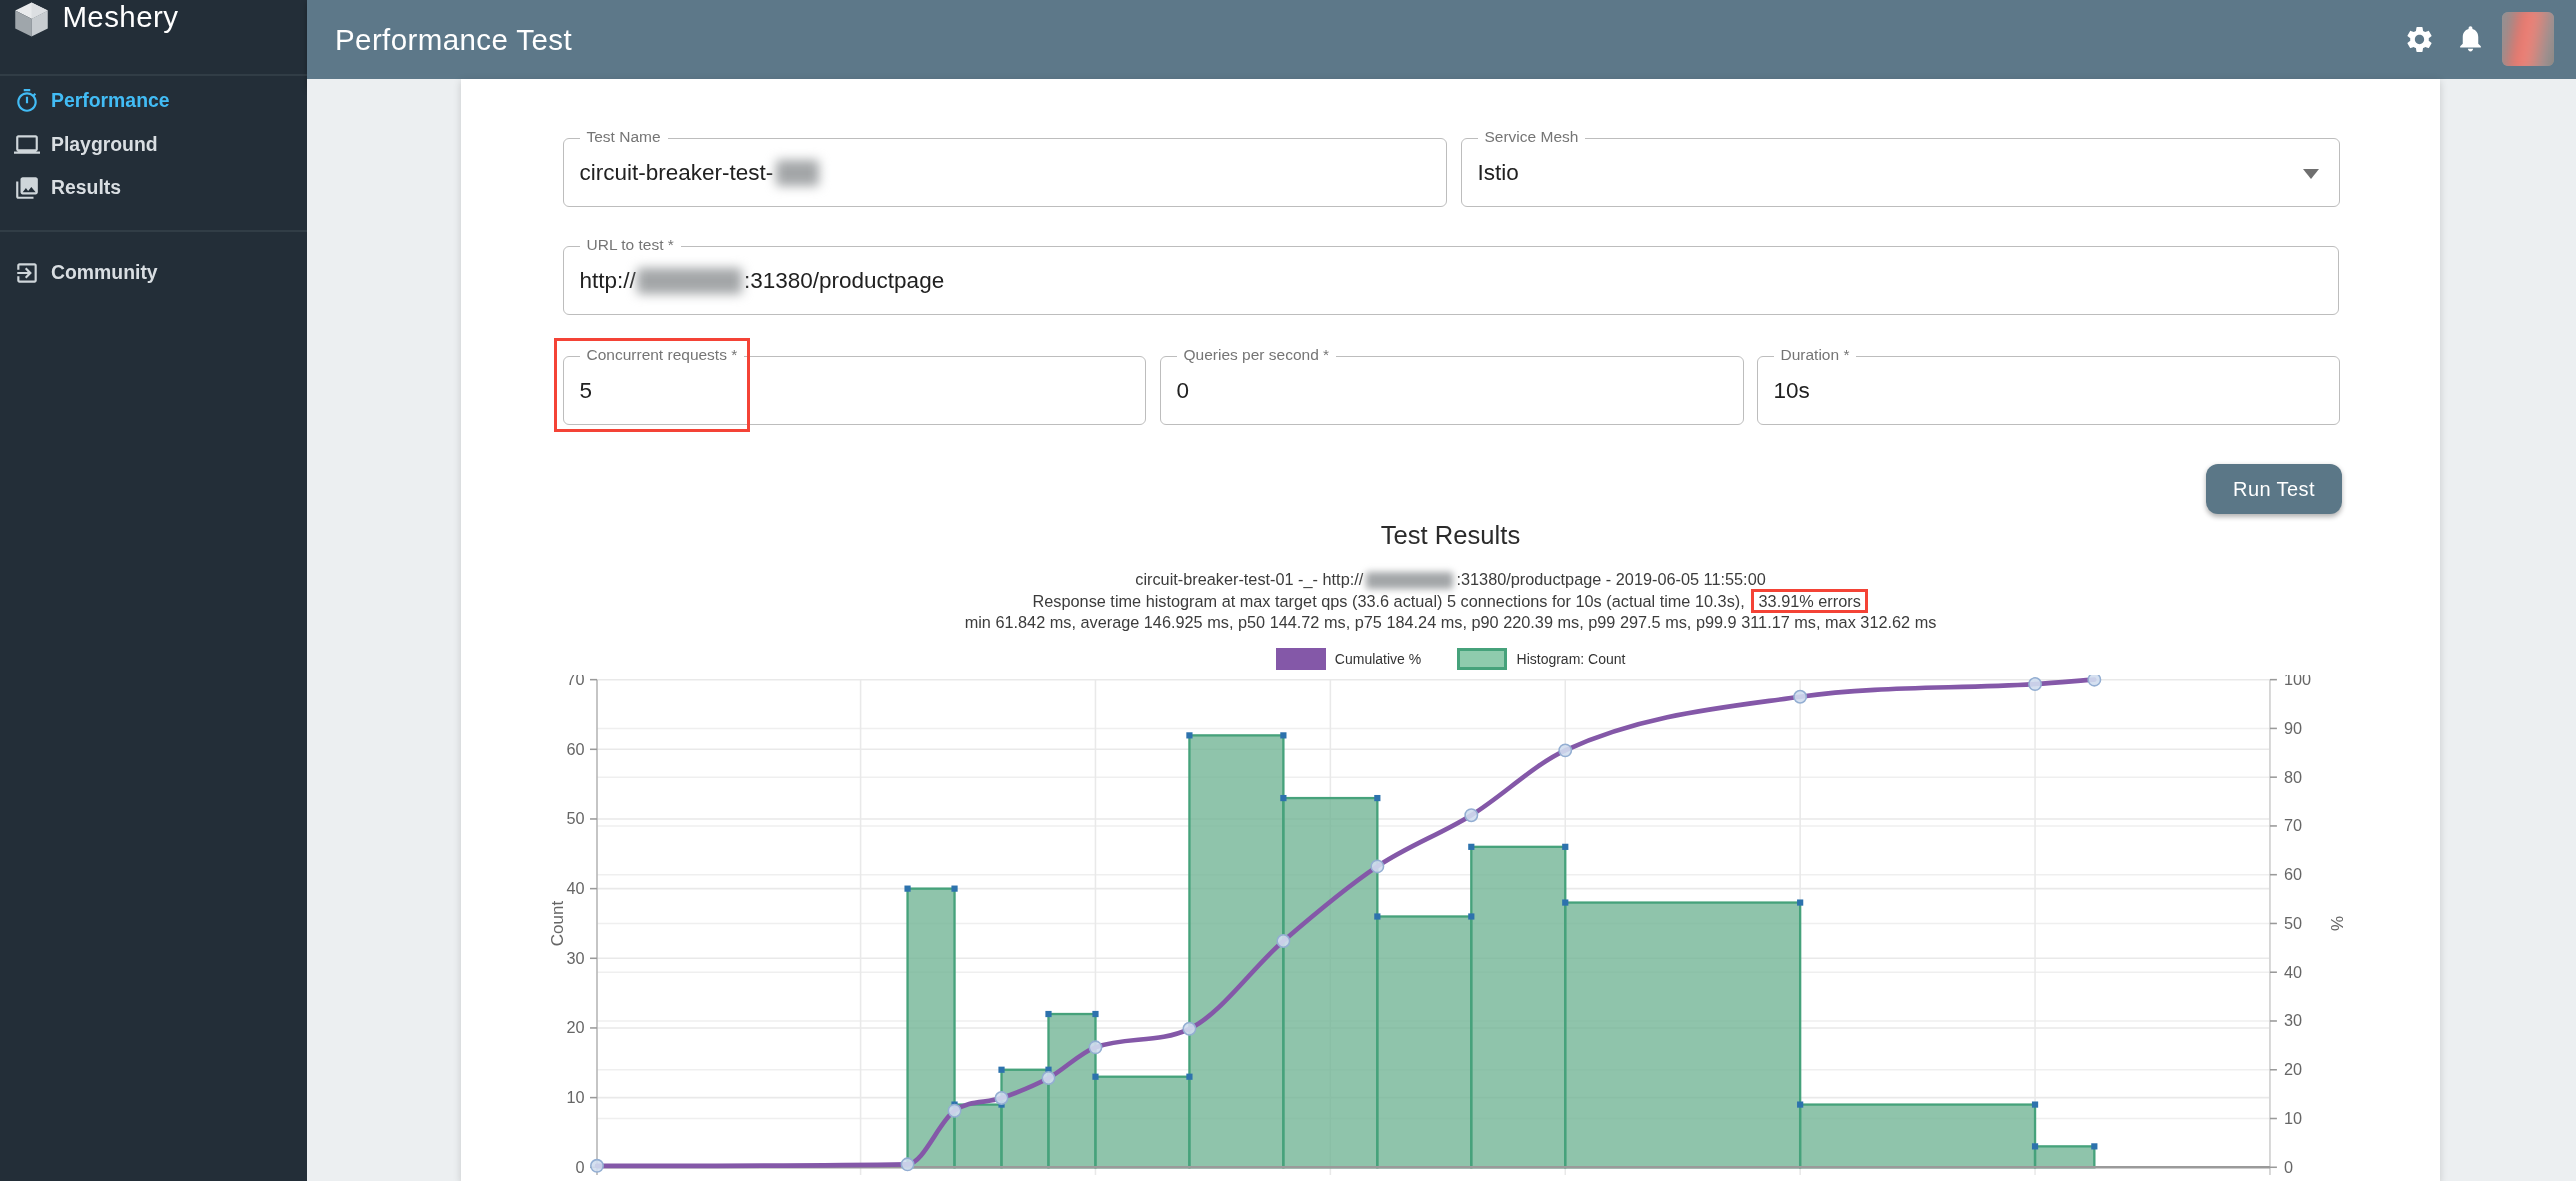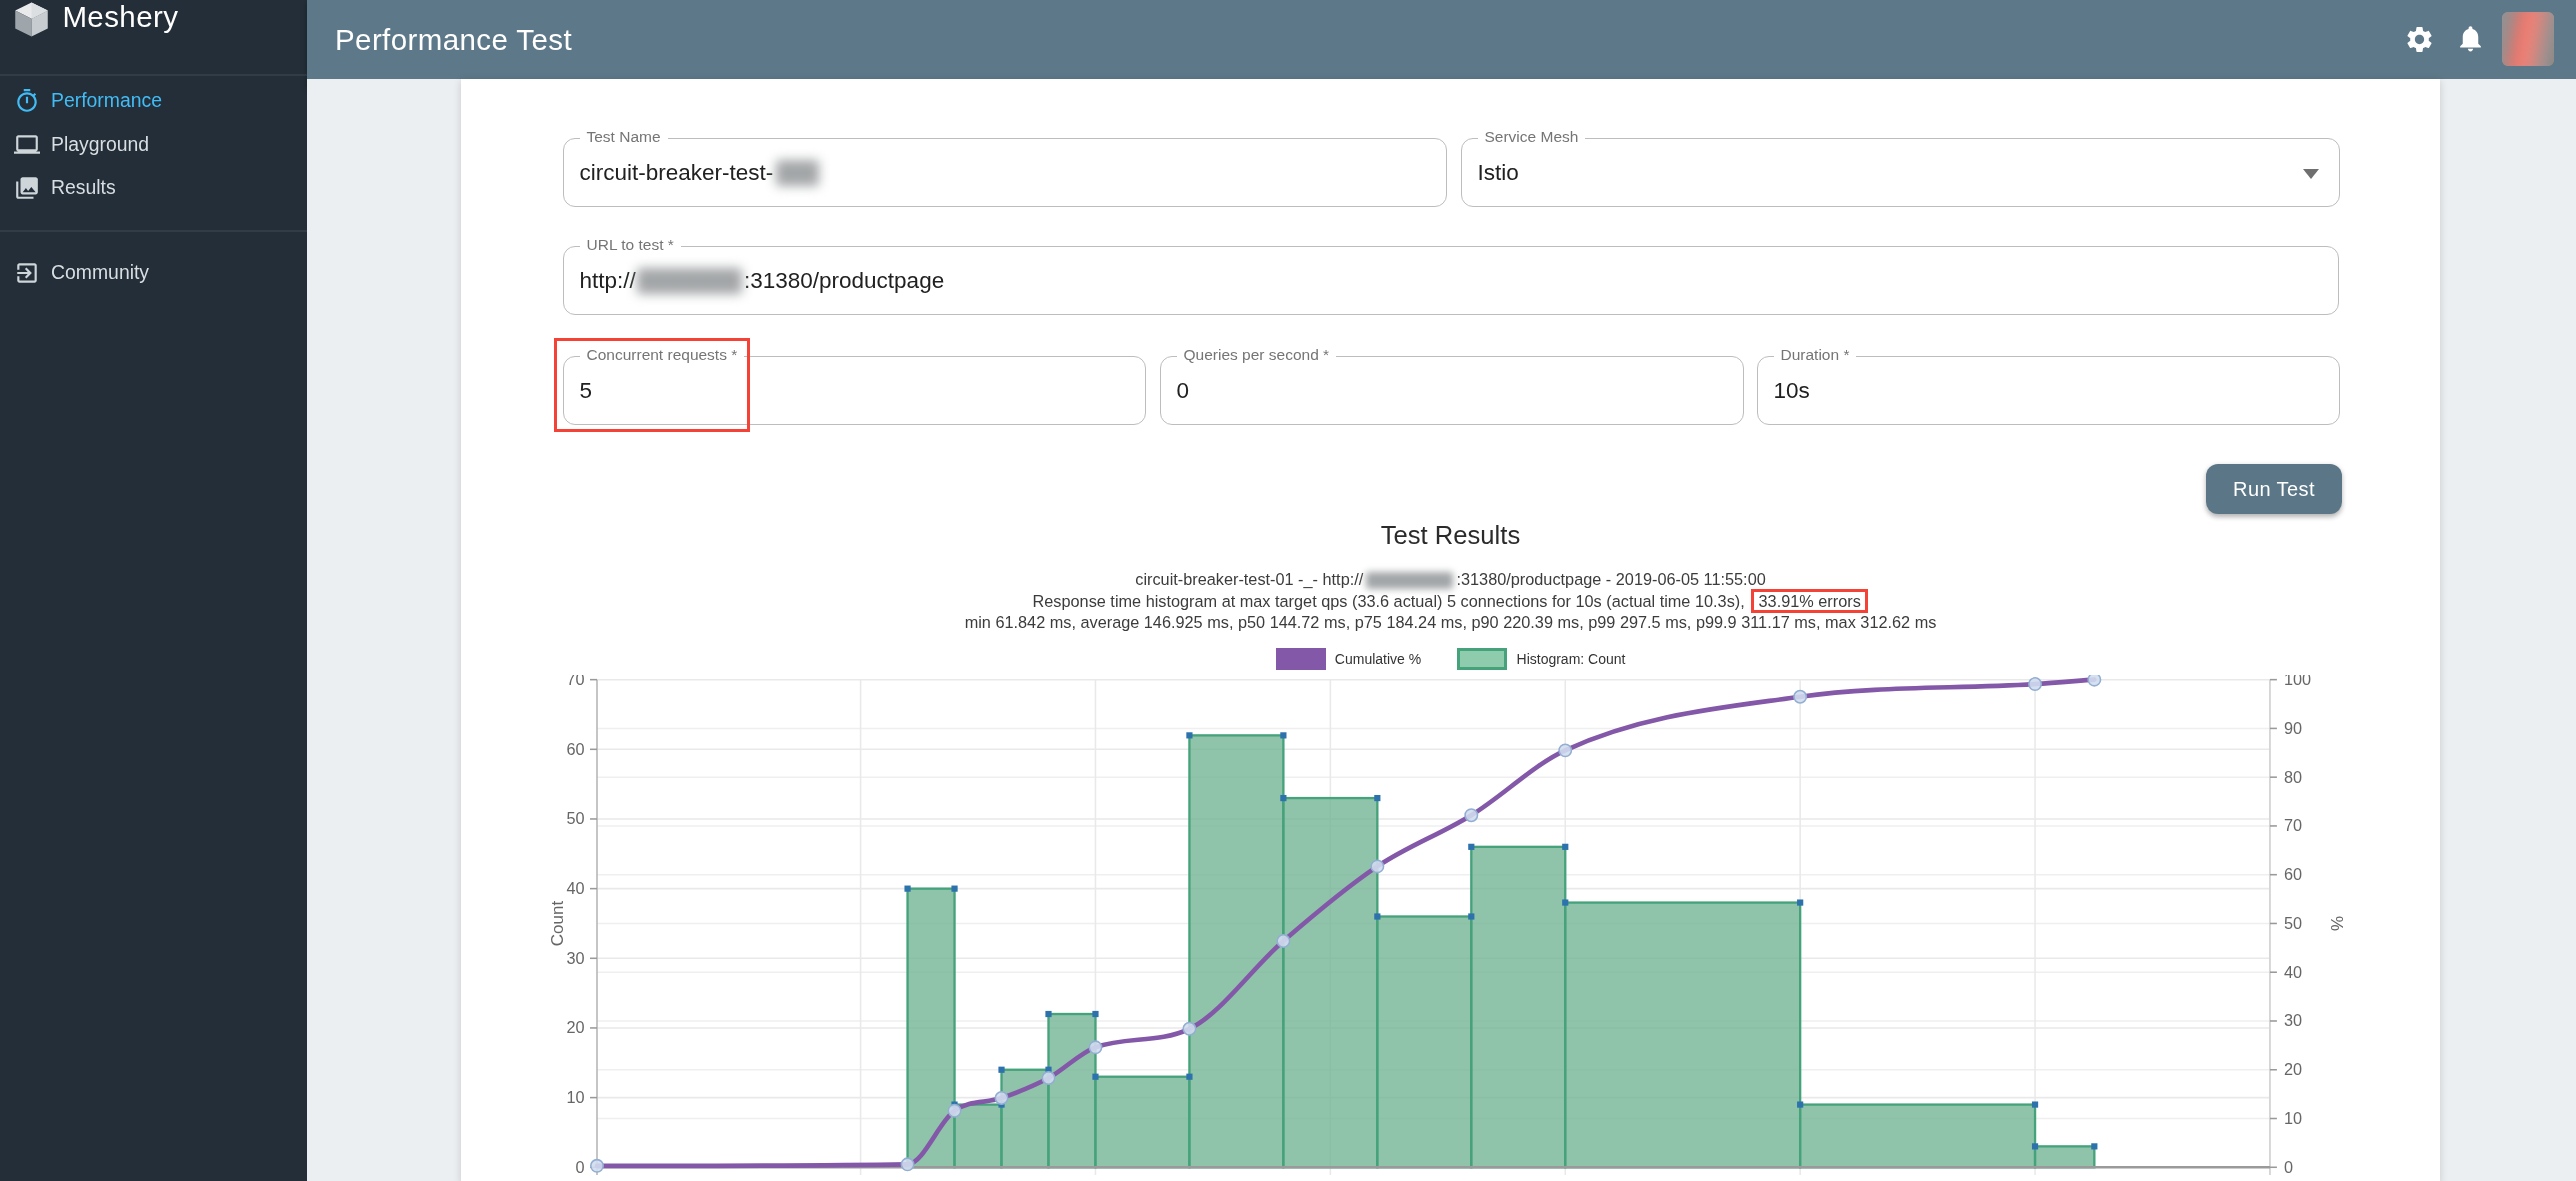--- a/index.html
+++ b/index.html
@@ -8,37 +8,37 @@
   #app{position:absolute;inset:0;}
 
   
   .sidebar{position:absolute;left:0;top:0;width:307px;height:1182px;background:#232e38;box-shadow:1.6px 0 6.2px rgba(0,0,0,.25);}
   .brand{position:absolute;left:0;top:0;width:307px;height:74px;display:flex;align-items:flex-start;}
   .brand-logo{margin-left:12.4px;width:39px;height:39px;flex:0 0 auto;}
   .brand-name{margin-left:11px;color:#ffffff;font-size:29.5px;font-weight:400;letter-spacing:0.4px;}
   .sdivider{position:absolute;left:0;width:307px;height:1.6px;background:#39454e;opacity:.65;}
   .nav-item{position:absolute;left:0;width:307px;height:43px;display:flex;align-items:center;cursor:pointer;}
   .nav-item .nicon{margin-left:14px;width:26px;height:26px;flex:0 0 auto;}
-  .nav-item .nlabel{margin-left:11px;font-size:19.4px;color:#d9dee2;}
+  .nav-item .nlabel{margin-left:11px;font-size:19.4px;color:#d9dee2;font-weight:bold;}
   .nav-item.active .nlabel{color:#42bcf5;}
 
   
   .topbar{position:absolute;left:307px;top:0;width:2269px;height:88px;background:#5d7889;box-shadow:0 1.6px 6.2px rgba(0,0,0,.28);}
   .topbar-title{position:absolute;left:28px;top:0;height:79px;display:flex;align-items:center;color:#ffffff;font-size:29.5px;font-weight:400;letter-spacing:0.4px;}
   .hicon{position:absolute;cursor:pointer;}
   .avatar{position:absolute;left:2195px;top:12.4px;width:52px;height:54px;border-radius:6.2px;overflow:hidden;cursor:pointer;background:#93979b;}
   .avatar-blur{position:absolute;inset:-6.2px;filter:blur(5.4px);
     background:linear-gradient(100deg,#8e9297 0%,#9a8d8c 22%,#e4756b 36%,#f08379 52%,#c48a82 66%,#8f9397 82%,#87745f 100%);}
 
   
   .content{position:absolute;left:307px;top:79px;width:2269px;height:1103px;background:#eceff1;}
   .card{position:absolute;left:154px;top:0;width:1979px;height:1103px;background:#ffffff;box-shadow:0 2.3px 7.8px rgba(0,0,0,.16);}
 
   
-  .field{position:absolute;border:1.6px solid #bdbdbd;border-radius:12px;background:#fff;}
+  .field{position:absolute;border:1.6px solid #bdbdbd;border-radius:6px;background:#fff;}
   .flabel{position:absolute;top:-11px;left:15.5px;background:#fff;padding:0 7px;font-size:15.5px;color:#757575;white-space:nowrap;}
   .fvalue{position:absolute;left:15.5px;top:0;height:100%;display:flex;align-items:center;font-size:22.5px;color:#212121;white-space:nowrap;}
   .selarrow{position:absolute;right:20px;top:50%;margin-top:-3.9px;width:0;height:0;
     border-left:8.5px solid transparent;border-right:8.5px solid transparent;border-top:10px solid #6f6f6f;}
   .blurchip{display:inline-block;background:#a3a6a8;border-radius:3.1px;filter:blur(5.4px);vertical-align:middle;}
   .blur-name{width:43px;height:26px;margin-left:3.1px;}
   .blur-url{width:105px;height:26px;margin:0 1.6px;}
   .blur-sub{width:87px;height:17px;margin:0 3.1px;filter:blur(3.9px);}
 
   .run-btn{position:absolute;left:1745px;top:385px;width:136px;height:50px;background:#5b7787;border:none;border-radius:12px;

